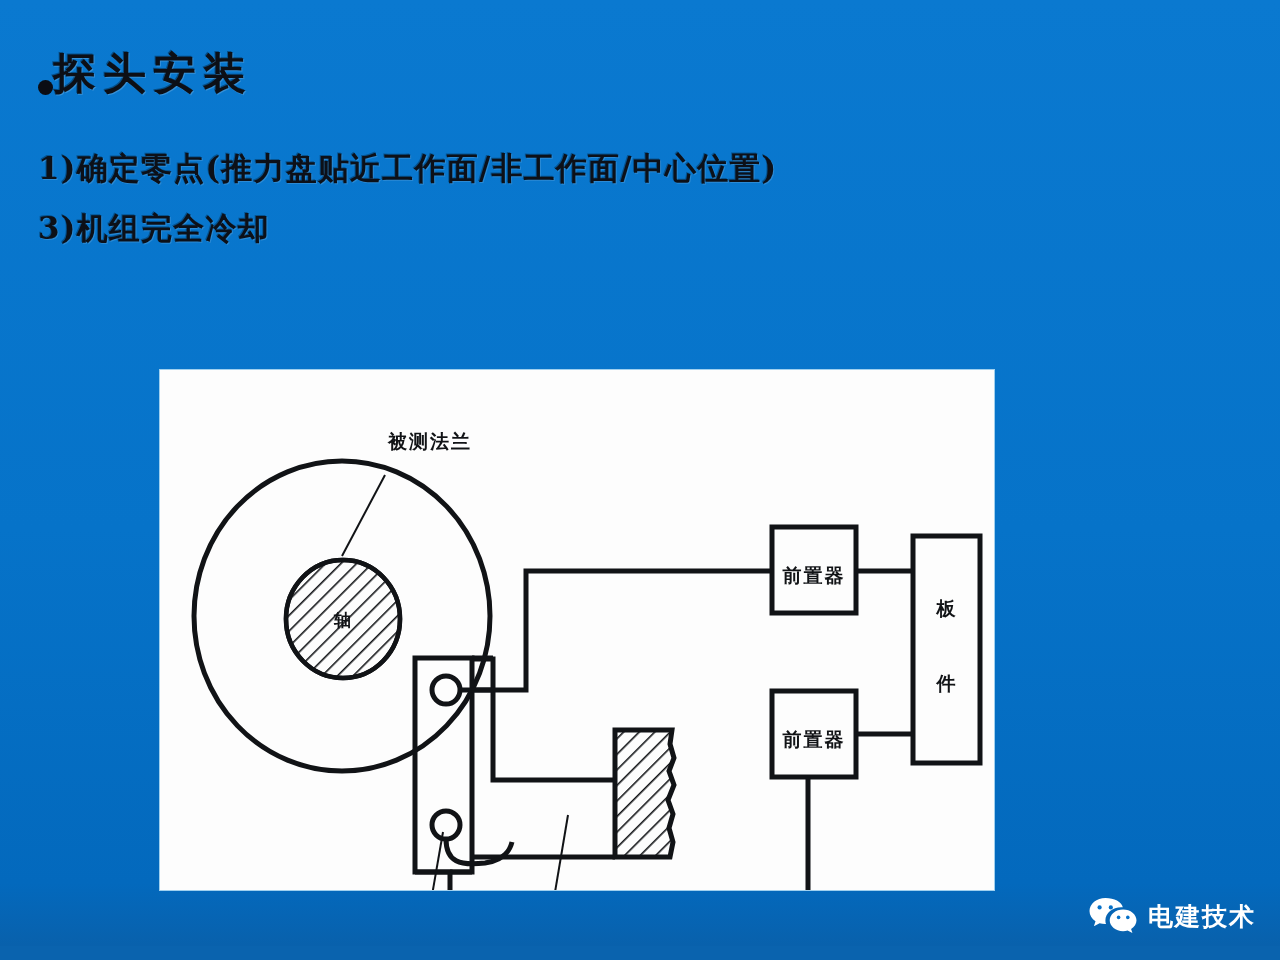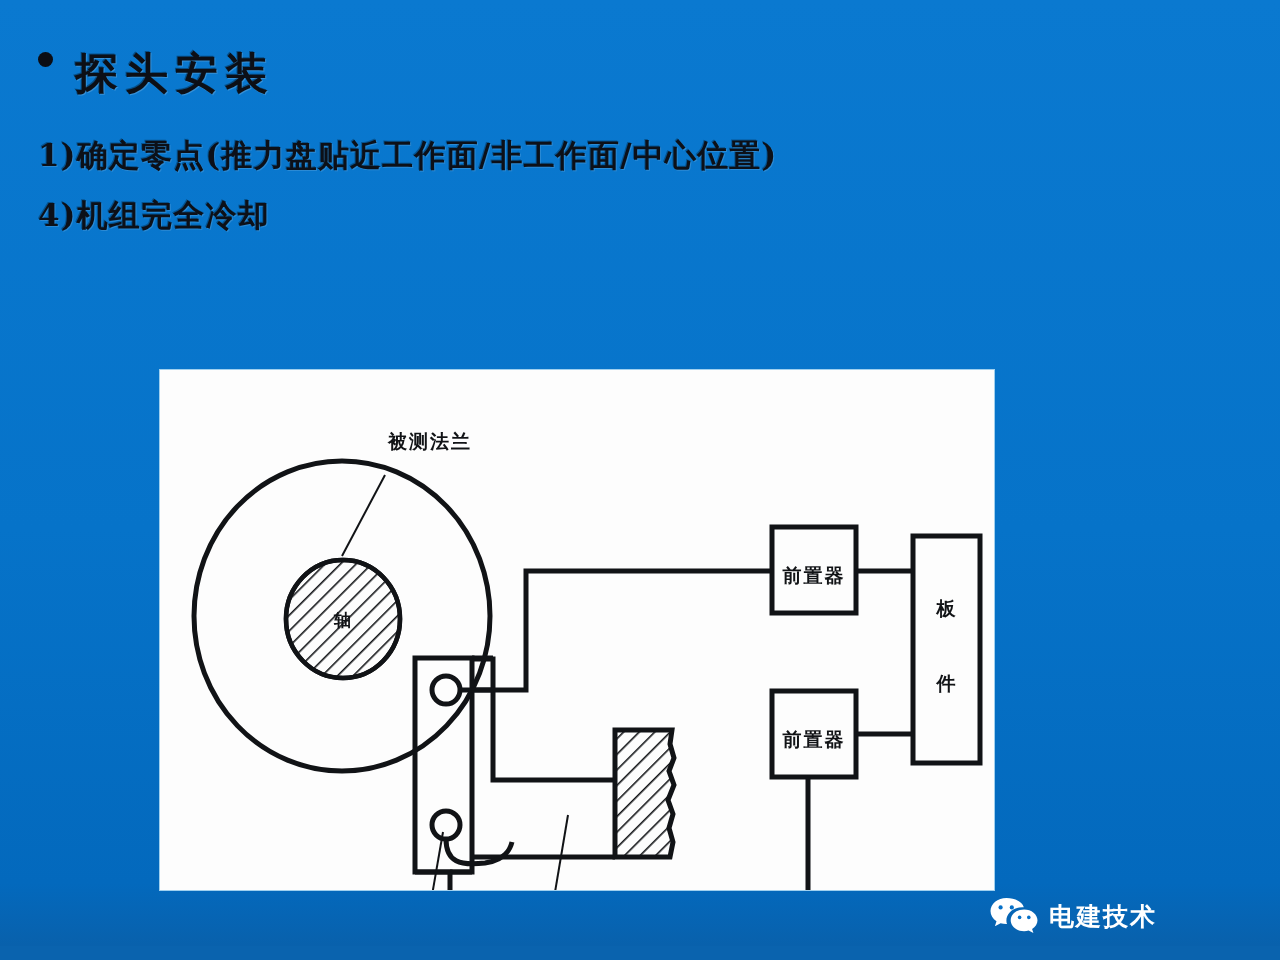--- a/index.html
+++ b/index.html
@@ -21,22 +21,21 @@
     left: 0; right: 0; bottom: 0;
     height: 14px;
     background: #0a63ae;
   }
   
   #heading {
     position: absolute;
     left: 38px;
     top: 52px;
     display: flex;
-    align-items: flex-start;
-    gap: 22px;
+    align-items: flex-end;
   }
   #heading .bullet {
     width: 15px;
     height: 15px;
     border-radius: 50%;
     background: #0b0d14;
     flex: 0 0 auto;
   }
   #heading .htext {
     font-family: "DejaVu Serif", "Liberation Serif", serif;
@@ -44,21 +43,21 @@
     font-size: 43px;
     line-height: 1;
     color: #0c0f16;
     letter-spacing: 7px;
     text-shadow: 1px 1px 0 rgba(255,255,255,.18), -1px -1px 0 rgba(0,0,0,.35);
   }
   
   #steps {
     position: absolute;
     left: 38px;
-    top: 125px;
+    top: 138px;
     width: 1010px;
   }
   #steps .step {
     font-family: "DejaVu Serif", "Liberation Serif", serif;
     font-weight: 700;
     font-size: 31px;
     line-height: 60px;
     color: #0c1018;
     letter-spacing: 1.2px;
     white-space: nowrap;
@@ -92,21 +91,21 @@
   .boxlabel {
     font-family: "DejaVu Serif", "Liberation Serif", serif;
     font-size: 19px;
     font-weight: 600;
     fill: #111316;
     letter-spacing: 2px;
   }
   
   #watermark {
     position: absolute;
-    left: 989px;
+    left: 1088px;
     top: 896px;
     display: flex;
     align-items: center;
     gap: 10px;
   }
   #watermark .wm-text {
     font-family: "DejaVu Sans", "Liberation Sans", sans-serif;
     font-size: 25px;
     font-weight: 700;
     color: #ffffff;
@@ -120,21 +119,21 @@
 
 <div id="slide">
 
   <div id="heading">
     <span class="bullet"></span>
     <span class="htext">探头安装</span>
   </div>
 
   <div id="steps">
     <div class="step">1)确定零点(推力盘贴近工作面/非工作面/中心位置)</div>
-    <div class="step">4)机组完全冷却</div>
+    <div class="step">3)机组完全冷却</div>
   </div>
 
   <div id="diagram-panel">
     <svg width="834" height="520" viewBox="0 0 834 520">
       <defs>
         <pattern id="hatch" width="11" height="11" patternTransform="rotate(45)" patternUnits="userSpaceOnUse">
           <line x1="0" y1="0" x2="0" y2="11" stroke="#111316" stroke-width="3.2"></line>
         </pattern>
         <pattern id="hatch2" width="11" height="11" patternTransform="rotate(45)" patternUnits="userSpaceOnUse">
           <line x1="0" y1="0" x2="0" y2="11" stroke="#111316" stroke-width="3.2"></line>

